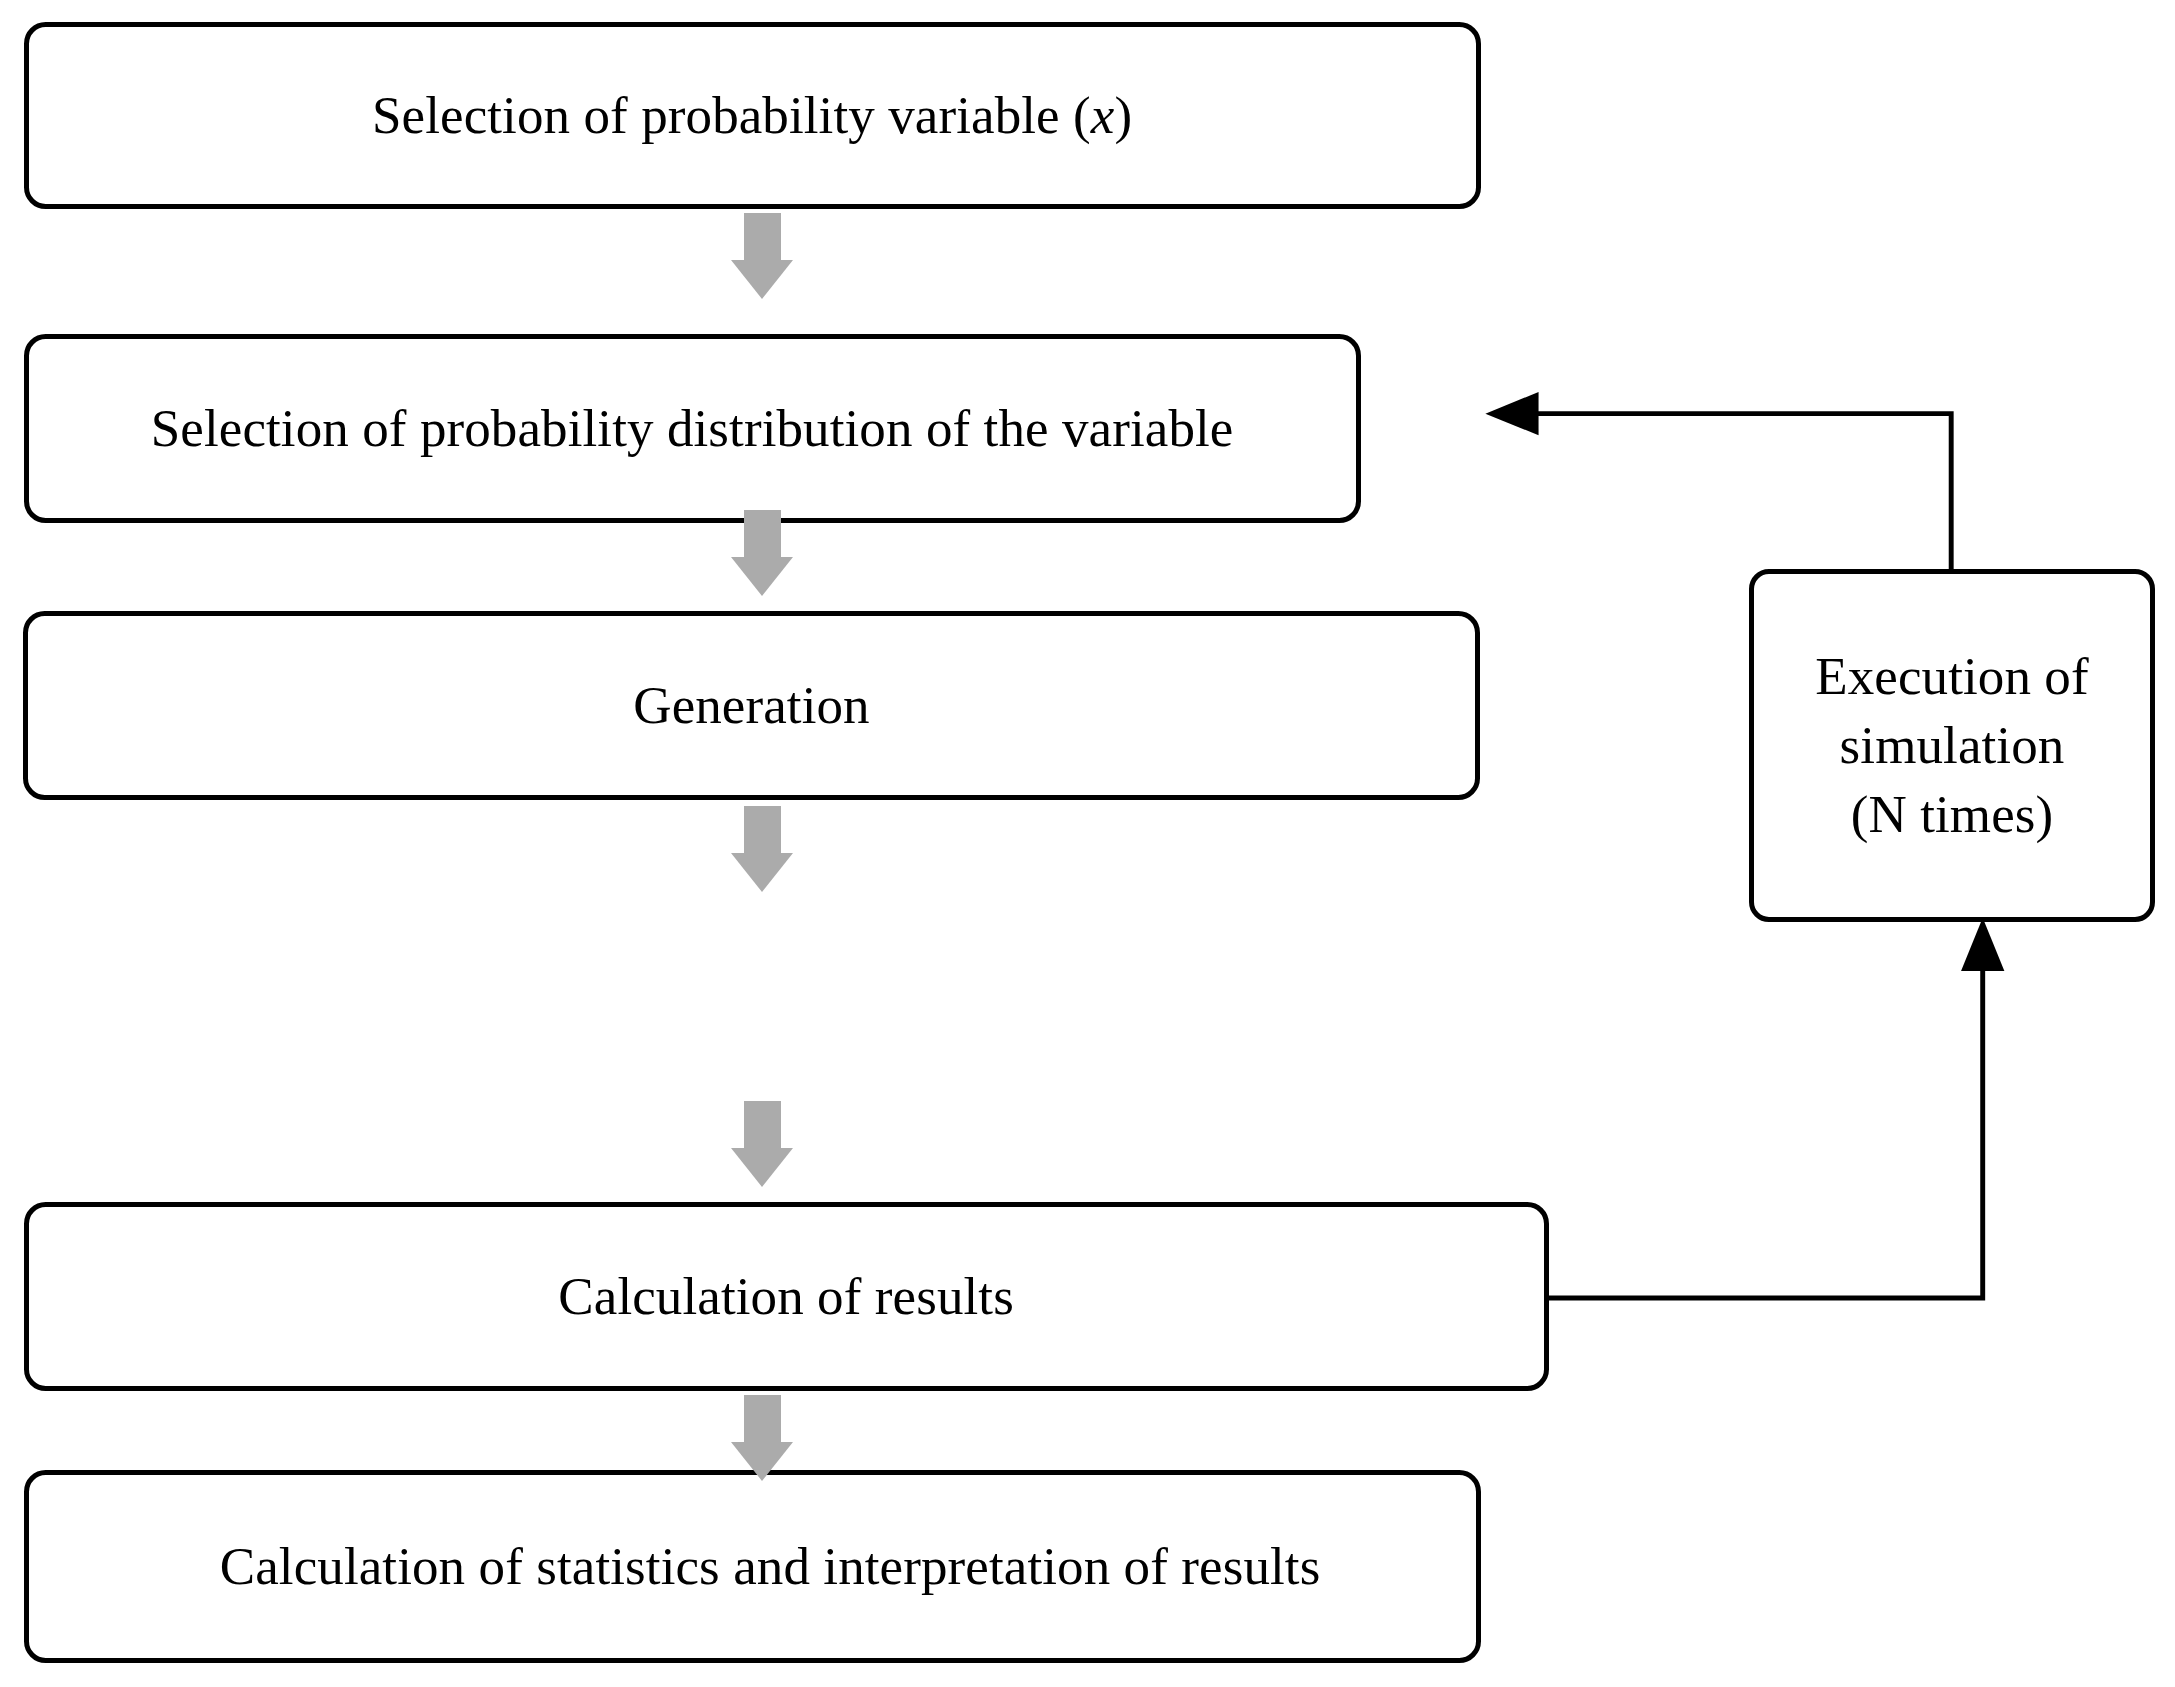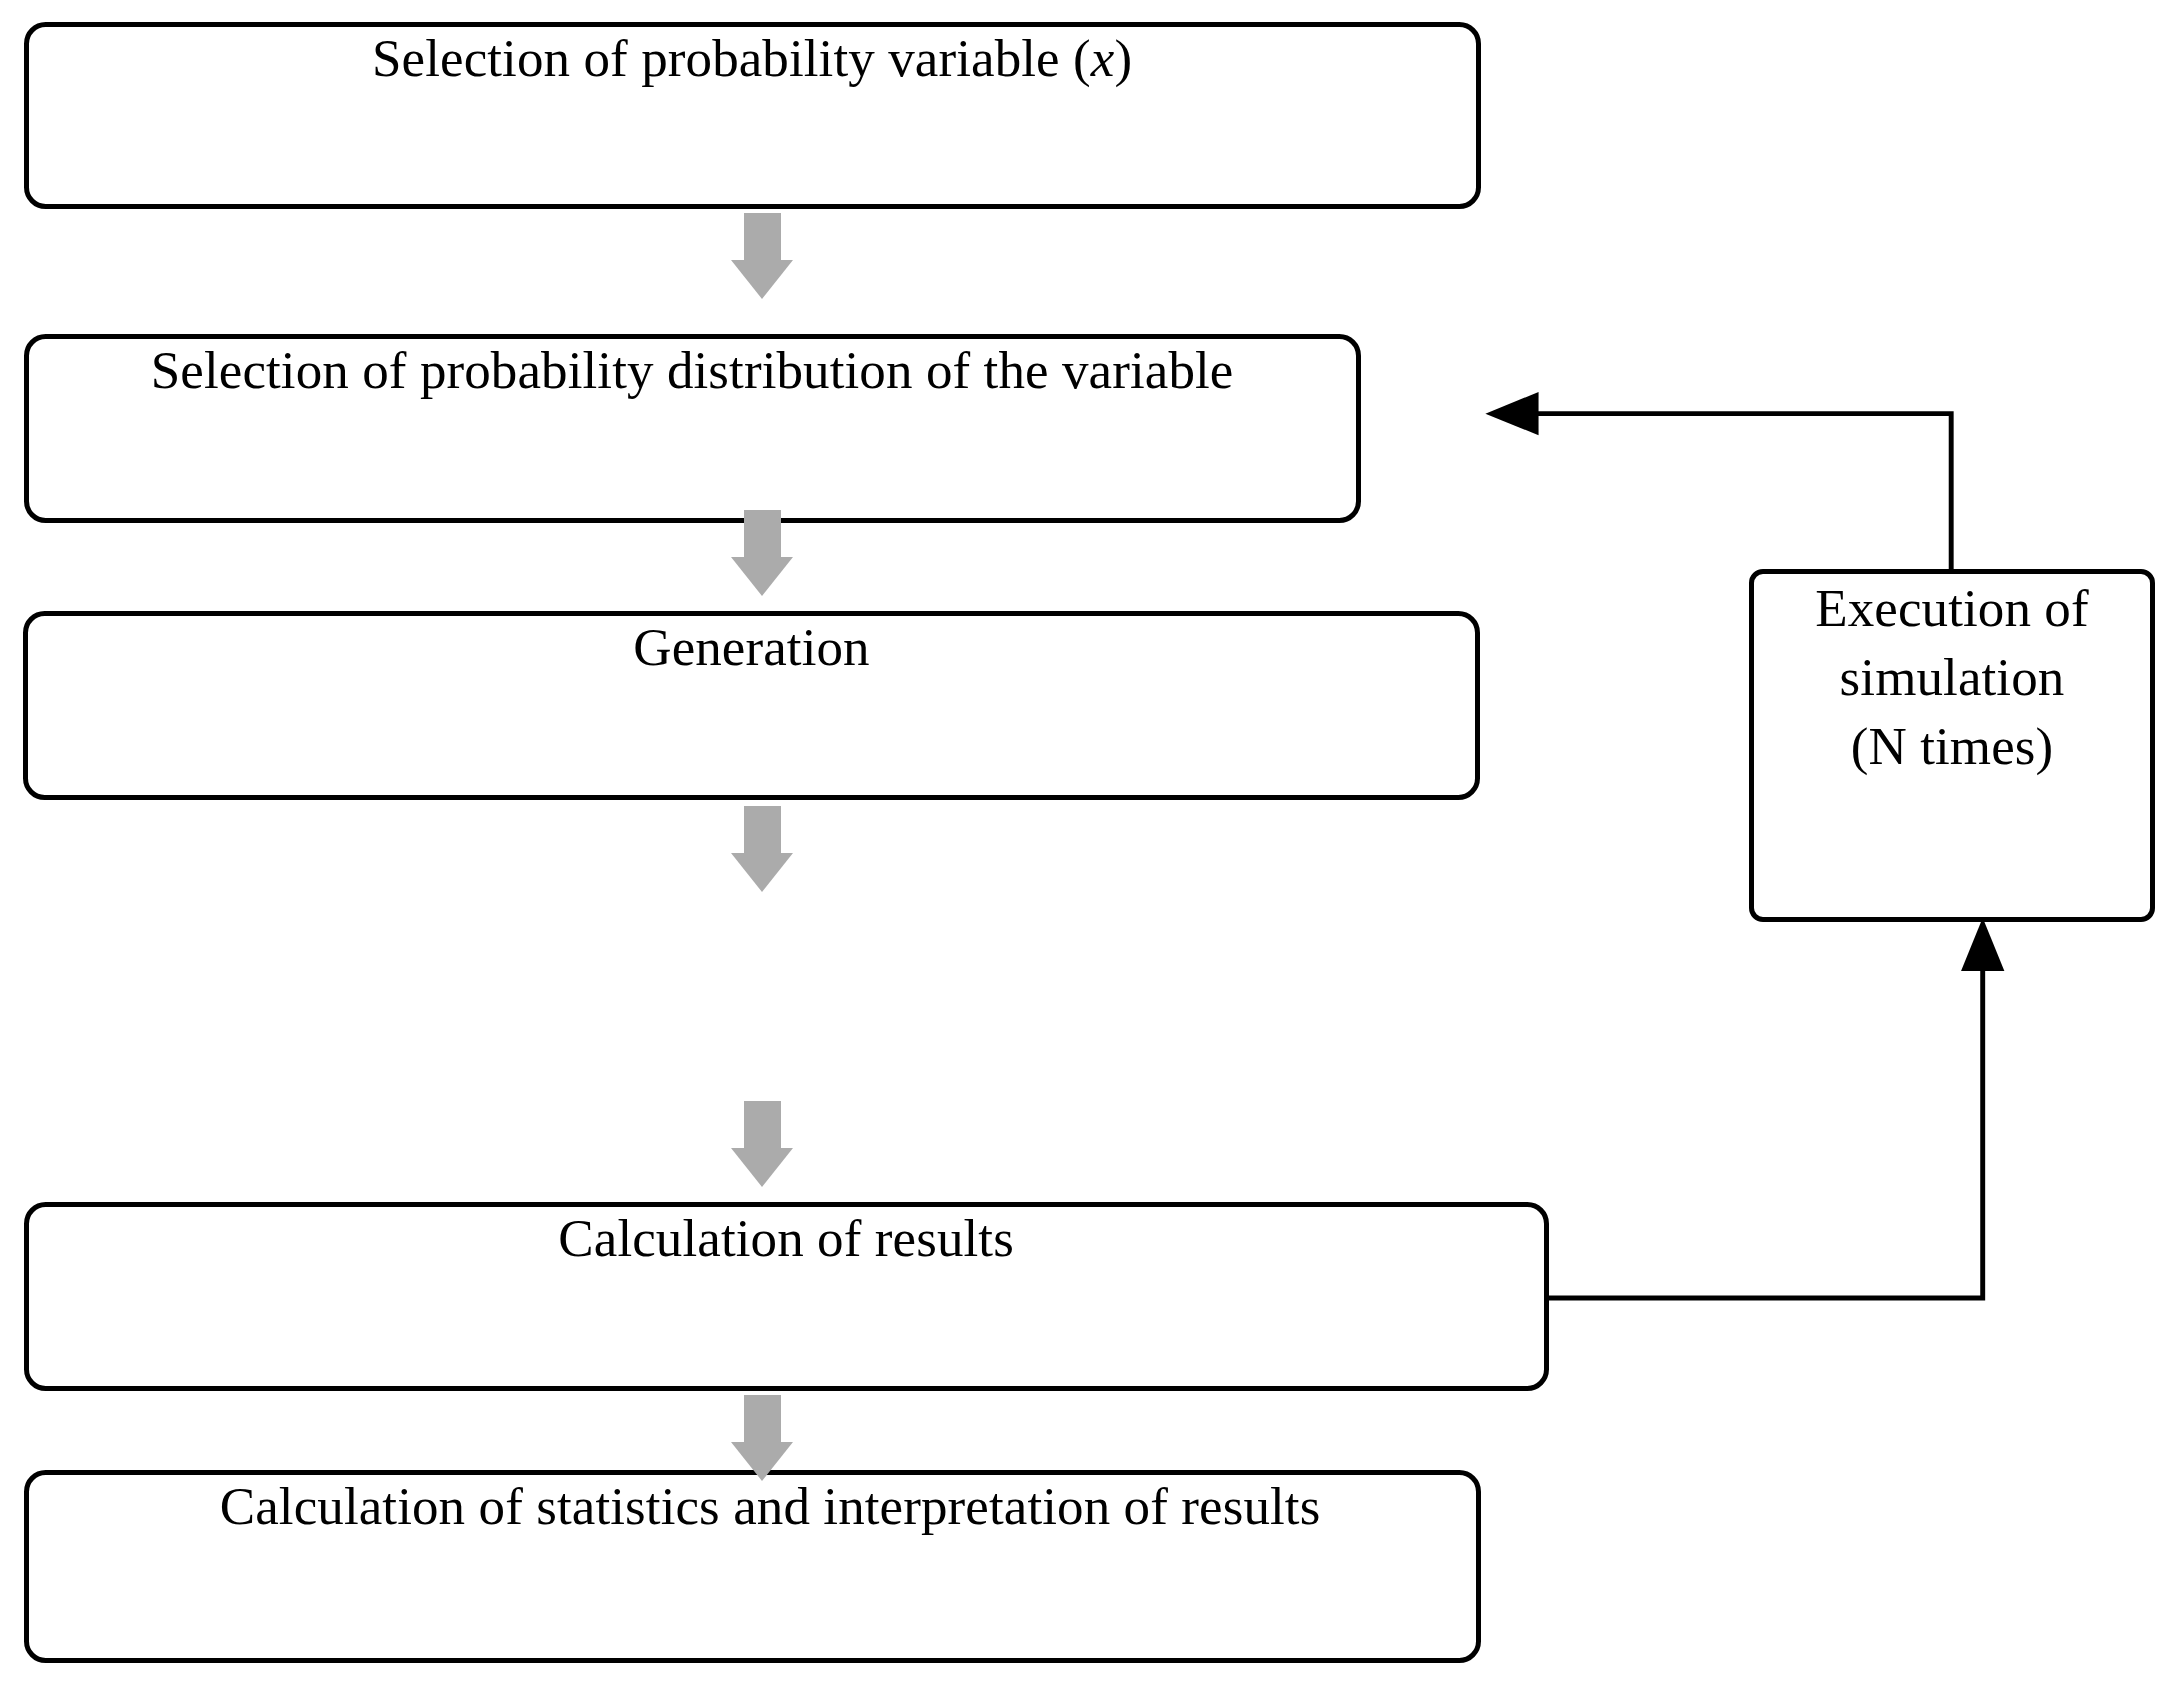--- a/index.html
+++ b/index.html
@@ -20,21 +20,21 @@
     overflow: hidden;
   }
   
   .flow-box {
     position: absolute;
     box-sizing: border-box;
     background: #ffffff;
     border: 5.9px solid #000000;
     border-radius: 21.7px;
     display: flex;
-    align-items: flex-start;
+    align-items: center;
     justify-content: center;
     text-align: center;
   }
   .flow-box .label {
     font-size: 53px;
     line-height: 1.18;
     letter-spacing: 0.1px;
     white-space: pre-line;
   }
   .flow-box .label em {
@@ -46,21 +46,21 @@
   #box-3 { left: 23px;  top: 611px;  width: 1457px; height: 189px; }
   #box-4 { left: 23.6px;  top: 906px;  width: 1457px; height: 189px; }
   #box-5 { left: 23.6px;  top: 1202px; width: 1525px; height: 189px; }
   #box-6 { left: 23.6px;  top: 1470px; width: 1457px; height: 193px; padding-left: 36px; }
 
   #box-exec {
     left: 1749px;
     top: 569px;
     width: 406px;
     height: 353px;
-    border-radius: 14px;
+    border-radius: 20px;
   }
   #box-exec .label { font-size: 53px; line-height: 1.30; }
 
   
   .gray-arrow {
     position: absolute;
     width: 63px;
     height: 85px;
     left: 731px;
   }

